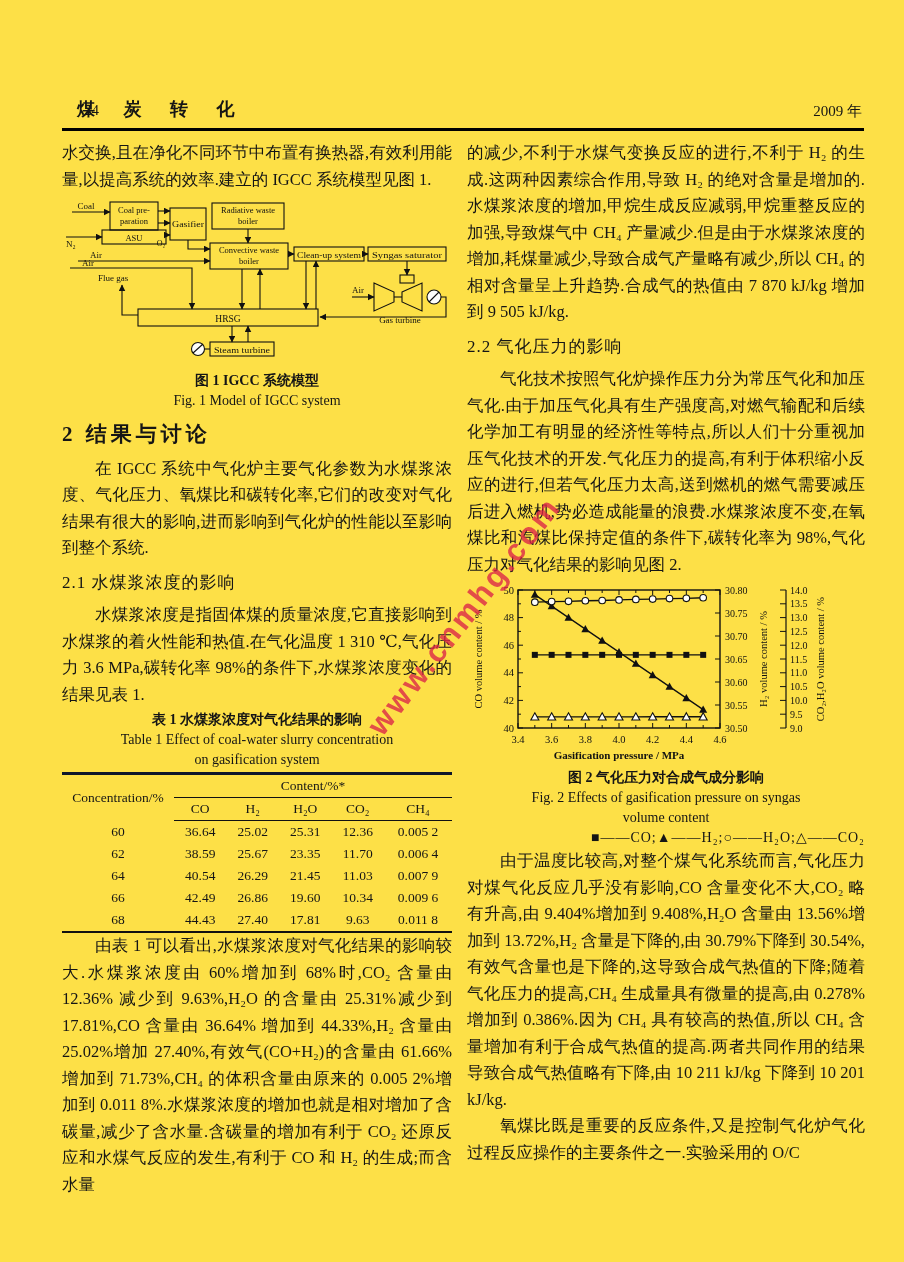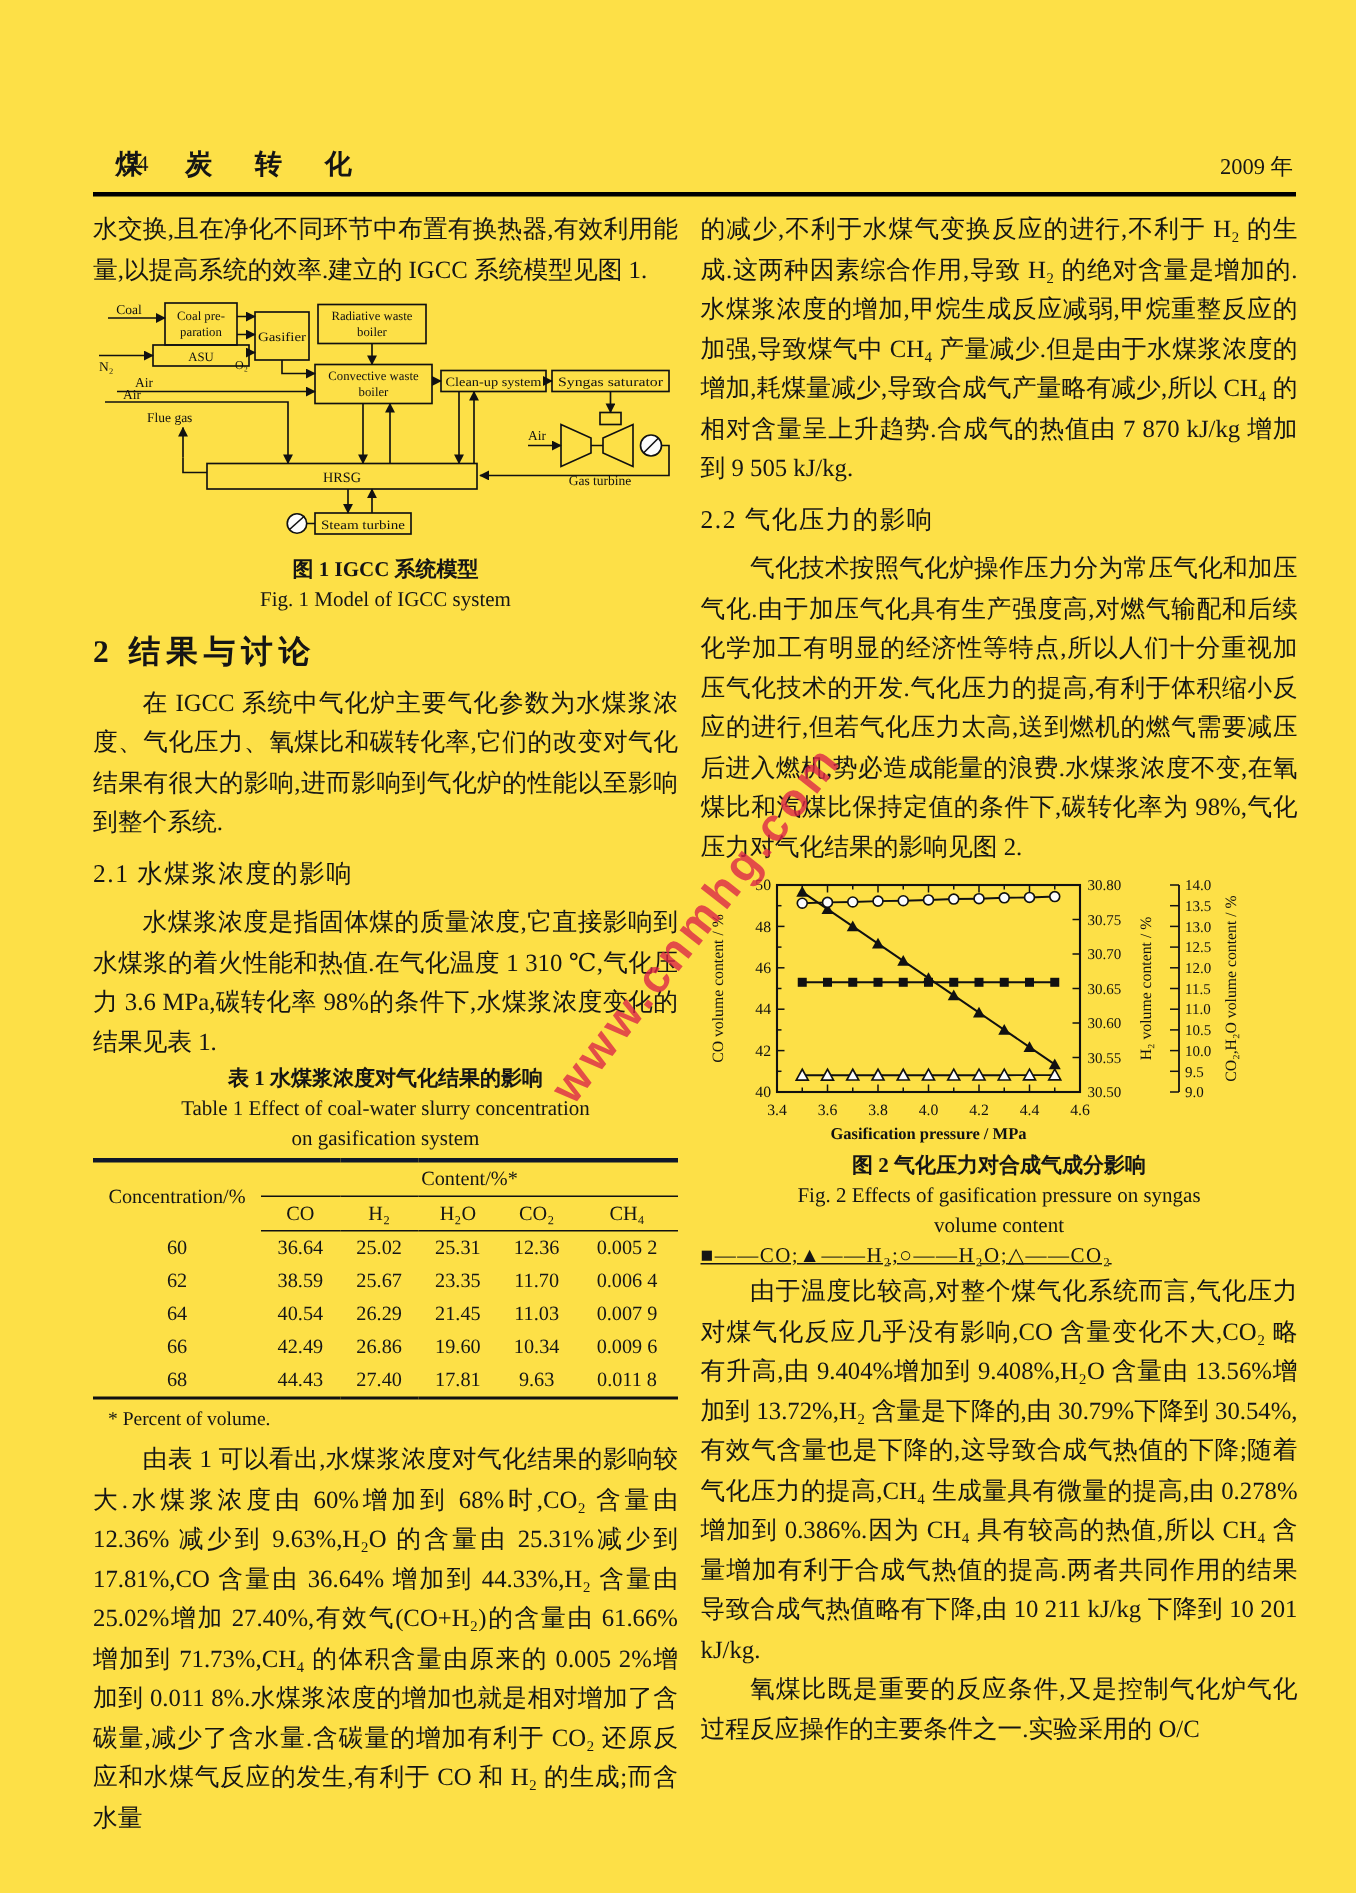--- a/index.html
+++ b/index.html
@@ -15,21 +15,21 @@
   .col-left{left:62px;width:390px;}
   .col-right{left:467px;width:398px;}
   p{margin:0;}
   p.indent{text-indent:2em;}
   h2.sec{font-size:21px;font-weight:bold;margin:10px 0 8px 0;letter-spacing:4px;}
   h3.subsec{font-size:17px;font-weight:normal;margin:8px 0 6px 0;letter-spacing:1px;}
   figure{margin:0;}
   .figsvg{display:block;margin:4px auto 0 auto;}
   .cap-zh{text-align:center;font-weight:bold;font-size:14px;line-height:20px;margin-top:2px;}
   .cap-en{text-align:center;font-size:14px;line-height:20px;}
-  .legend-line{text-align:left;font-size:14px;line-height:20px;letter-spacing:1px;text-decoration:underline;}
+  .legend-line{text-align:right;font-size:14px;line-height:20px;letter-spacing:1px;}
   
   table.t1{width:100%;border-collapse:collapse;font-size:13.5px;line-height:20px;
            border-top:3px solid #0f172a;border-bottom:2px solid #111;margin-top:2px;}
   table.t1 th,table.t1 td{font-weight:normal;padding:1px 2px;text-align:center;}
   table.t1 th.grp{border-bottom:1px solid #111;}
   table.t1 tr.sub th{border-bottom:1.4px solid #111;}
   table.t1 .c0{width:108px;vertical-align:middle;}
   .footnote{font-size:13px;line-height:20px;margin:3px 0 4px 10px;text-align:left;}
   
   .watermark{position:absolute;left:318px;top:598px;white-space:nowrap;
@@ -193,21 +193,20 @@
           <tr>
             <td>68</td>
             <td>44.43</td>
             <td>27.40</td>
             <td>17.81</td>
             <td>9.63</td>
             <td>0.011 8</td>
           </tr>
         </tbody>
     </table>
-    <div class="footnote">*  Percent of volume.</div>
 
     <p class="indent">由表 1 可以看出,水煤浆浓度对气化结果的影响较大.水煤浆浓度由 60%增加到 68%时,CO₂ 含量由 12.36% 减少到 9.63%,H₂O 的含量由 25.31%减少到 17.81%,CO 含量由 36.64% 增加到 44.33%,H₂ 含量由 25.02%增加 27.40%,有效气(CO+H₂)的含量由 61.66%增加到 71.73%,CH₄ 的体积含量由原来的 0.005 2%增加到 0.011 8%.水煤浆浓度的增加也就是相对增加了含碳量,减少了含水量.含碳量的增加有利于 CO₂ 还原反应和水煤气反应的发生,有利于 CO 和 H₂ 的生成;而含水量</p>
   </div>
 
   <div class="col col-right">
     <p>的减少,不利于水煤气变换反应的进行,不利于 H₂ 的生成.这两种因素综合作用,导致 H₂ 的绝对含量是增加的.水煤浆浓度的增加,甲烷生成反应减弱,甲烷重整反应的加强,导致煤气中 CH₄ 产量减少.但是由于水煤浆浓度的增加,耗煤量减少,导致合成气产量略有减少,所以 CH₄ 的相对含量呈上升趋势.合成气的热值由 7 870 kJ/kg 增加到 9 505 kJ/kg.</p>
 
     <h3 class="subsec">2.2  气化压力的影响</h3>
     <p class="indent">气化技术按照气化炉操作压力分为常压气化和加压气化.由于加压气化具有生产强度高,对燃气输配和后续化学加工有明显的经济性等特点,所以人们十分重视加压气化技术的开发.气化压力的提高,有利于体积缩小反应的进行,但若气化压力太高,送到燃机的燃气需要减压后进入燃机,势必造成能量的浪费.水煤浆浓度不变,在氧煤比和汽煤比保持定值的条件下,碳转化率为 98%,气化压力对气化结果的影响见图 2.</p>
 

